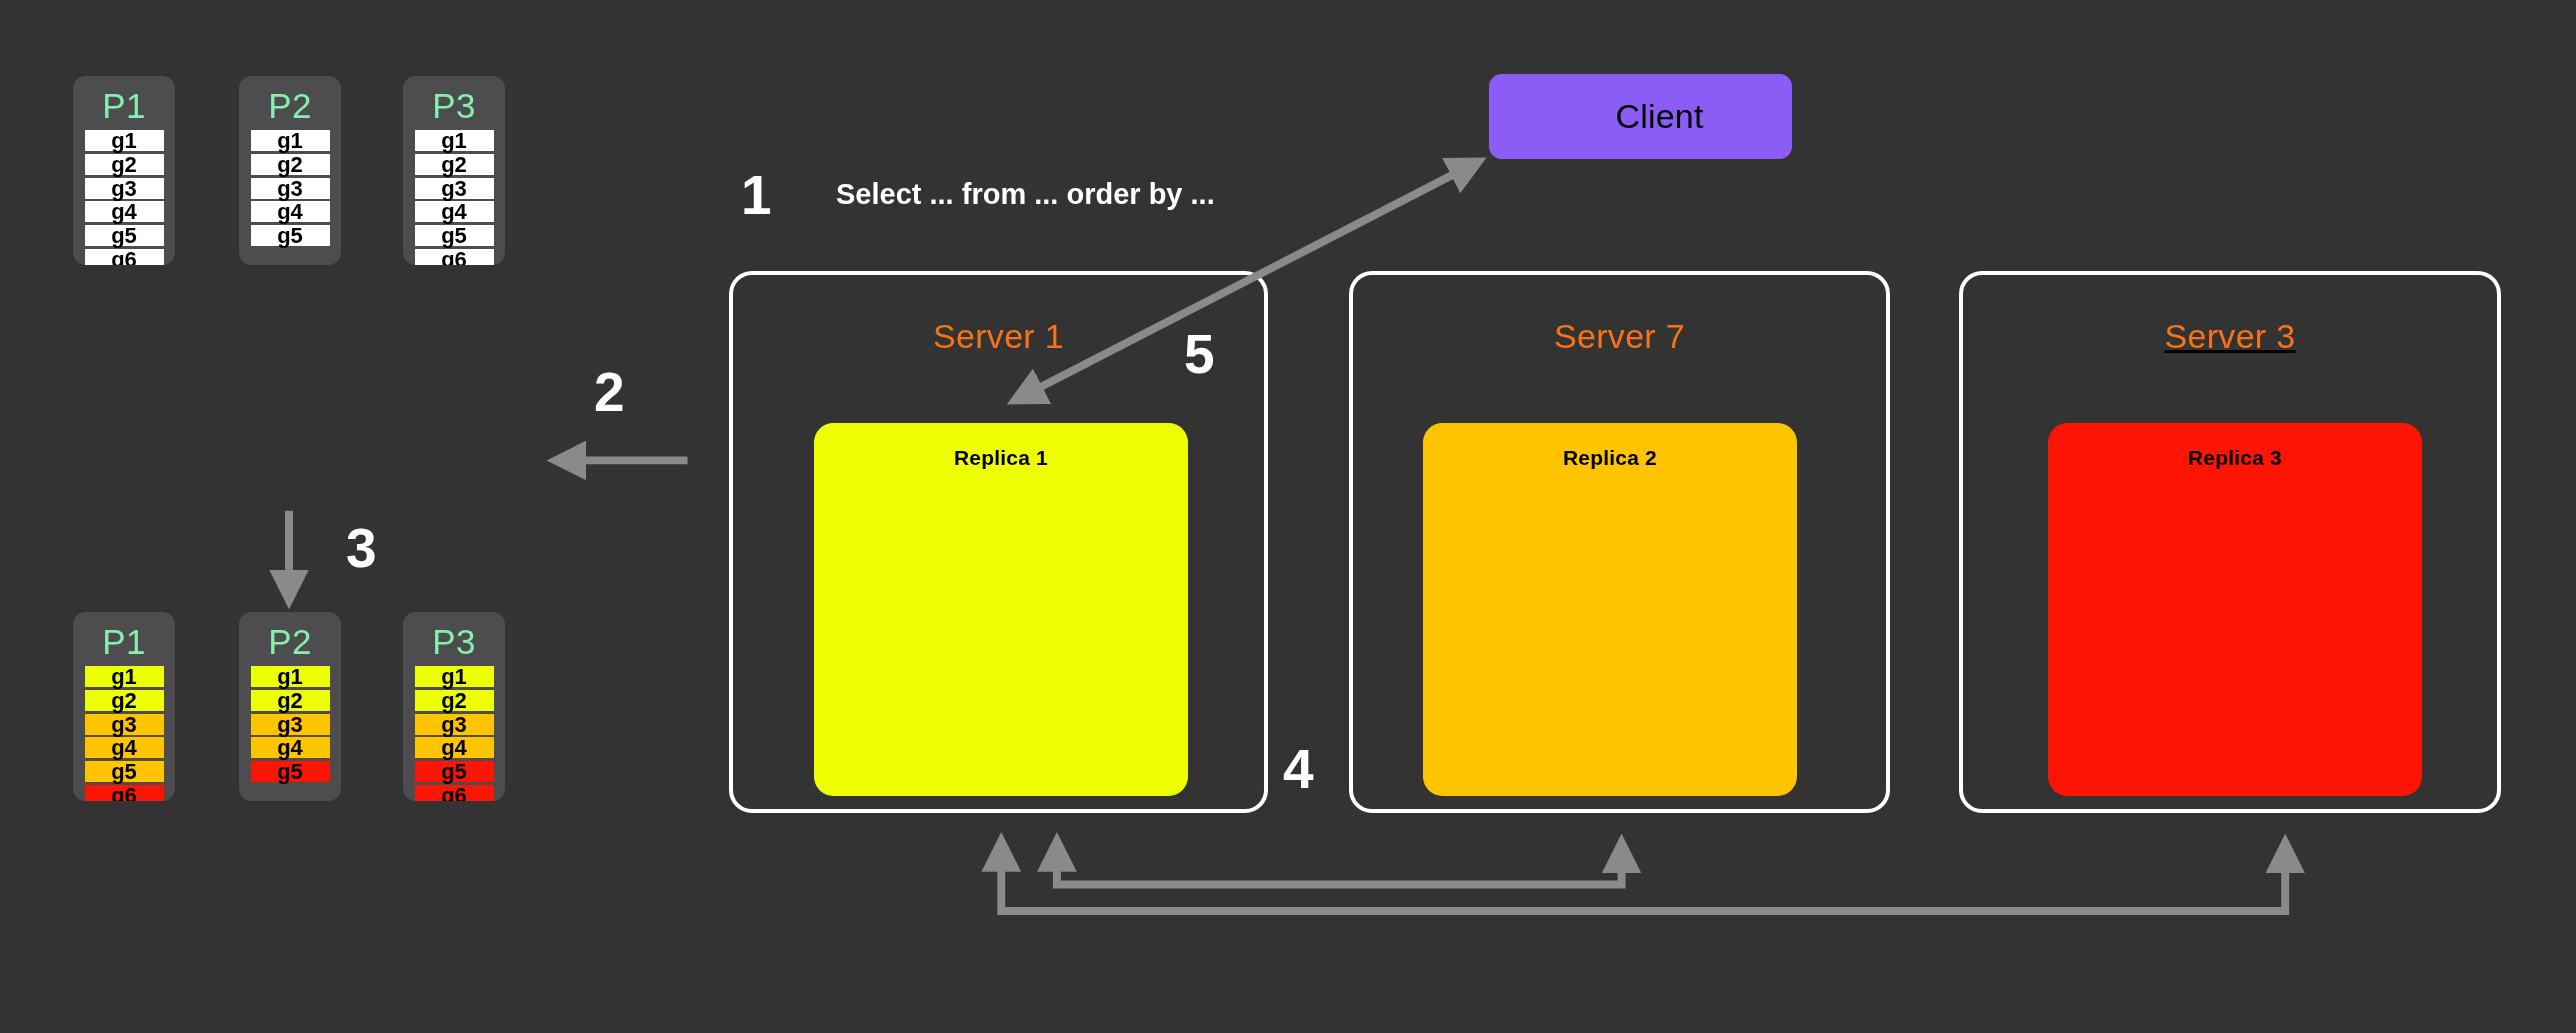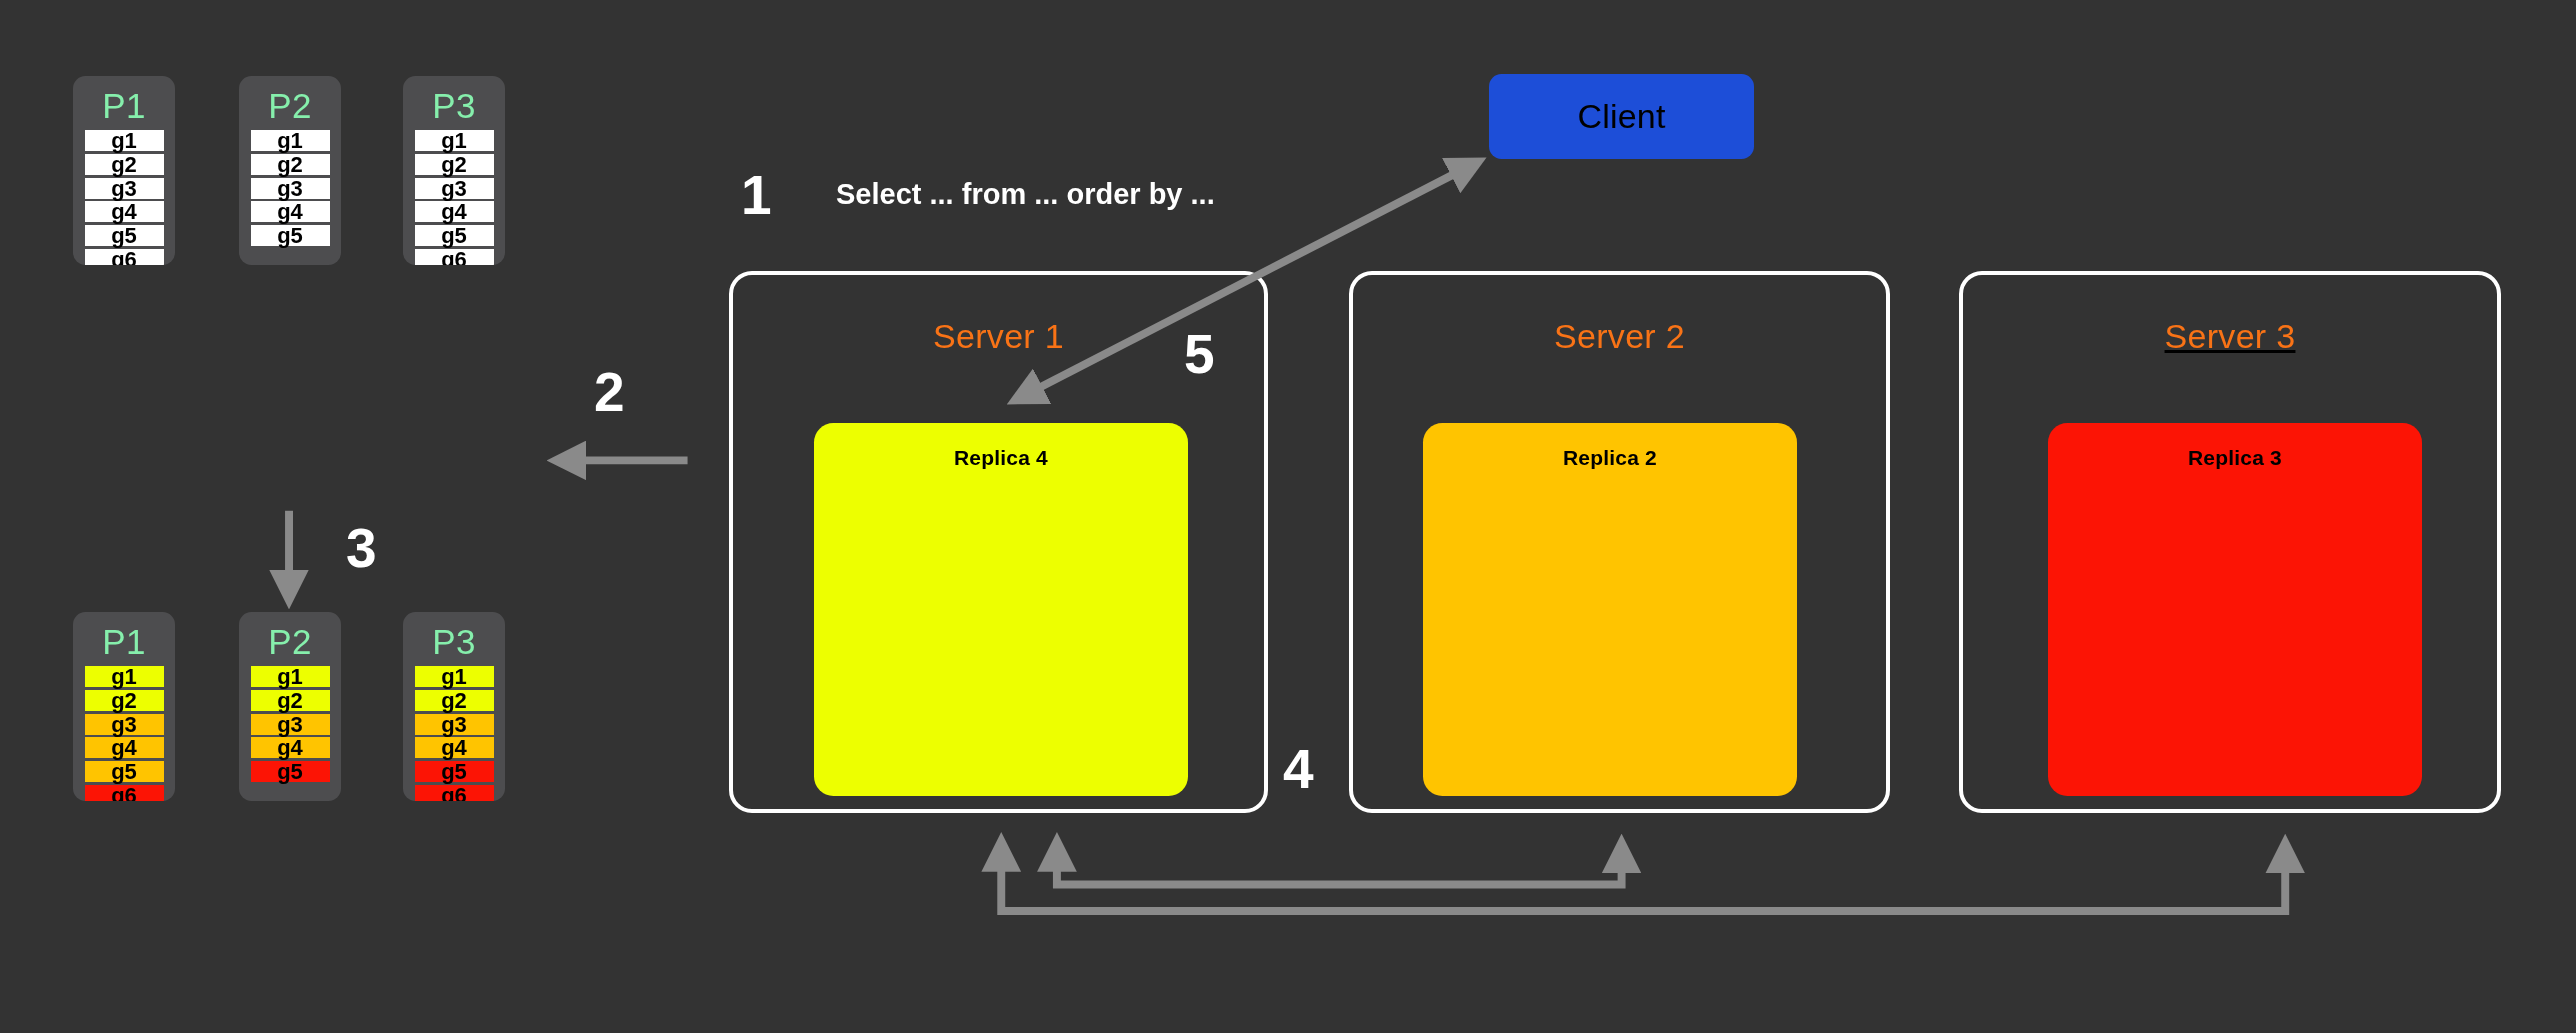--- a/index.html
+++ b/index.html
@@ -193,33 +193,33 @@
     <div class="cell-stack">
       <div class="cell" style="background: rgb(237, 255, 0);">g1</div>
       <div class="cell" style="background: rgb(237, 255, 0);">g2</div>
       <div class="cell" style="background: rgb(255, 196, 0);">g3</div>
       <div class="cell" style="background: rgb(255, 196, 0);">g4</div>
       <div class="cell" style="background: rgb(252, 20, 5);">g5</div>
       <div class="cell" style="background: rgb(252, 20, 5);">g6</div>
     </div>
   </div>
 
-  <div class="client-box" style="left: 1489px; top: 74px; width: 265px; height: 85px; background: #1d4ed8;">
+  <div class="client-box" style="left: 1489px; top: 74px; width: 265px; height: 85px; background: #8b5cf6; padding-left: 38px;">
     <span class="client-label">Client</span>
   </div>
 
   <div class="server" style="left:729px; top:271px; width:539px; height:542px;">
     <div class="server-title">Server 1</div>
     <div class="replica" style="left: 81px; top: 148px; width: 374px; height: 373px; background: rgb(237, 255, 0);">
-      <div class="replica-label">Replica 4</div>
+      <div class="replica-label">Replica 1</div>
     </div>
   </div>
 
   <div class="server" style="left:1349px; top:271px; width:541px; height:542px;">
-    <div class="server-title">Server 2</div>
+    <div class="server-title">Server 7</div>
     <div class="replica" style="left: 70px; top: 148px; width: 374px; height: 373px; background: rgb(255, 196, 0);">
       <div class="replica-label">Replica 2</div>
     </div>
   </div>
 
   <div class="server" style="left:1959px; top:271px; width:542px; height:542px;text-decoration:underline;">
     <div class="server-title">Server 3</div>
     <div class="replica" style="left: 85px; top: 148px; width: 374px; height: 373px; background: rgb(252, 20, 5);">
       <div class="replica-label">Replica 3</div>
     </div>

